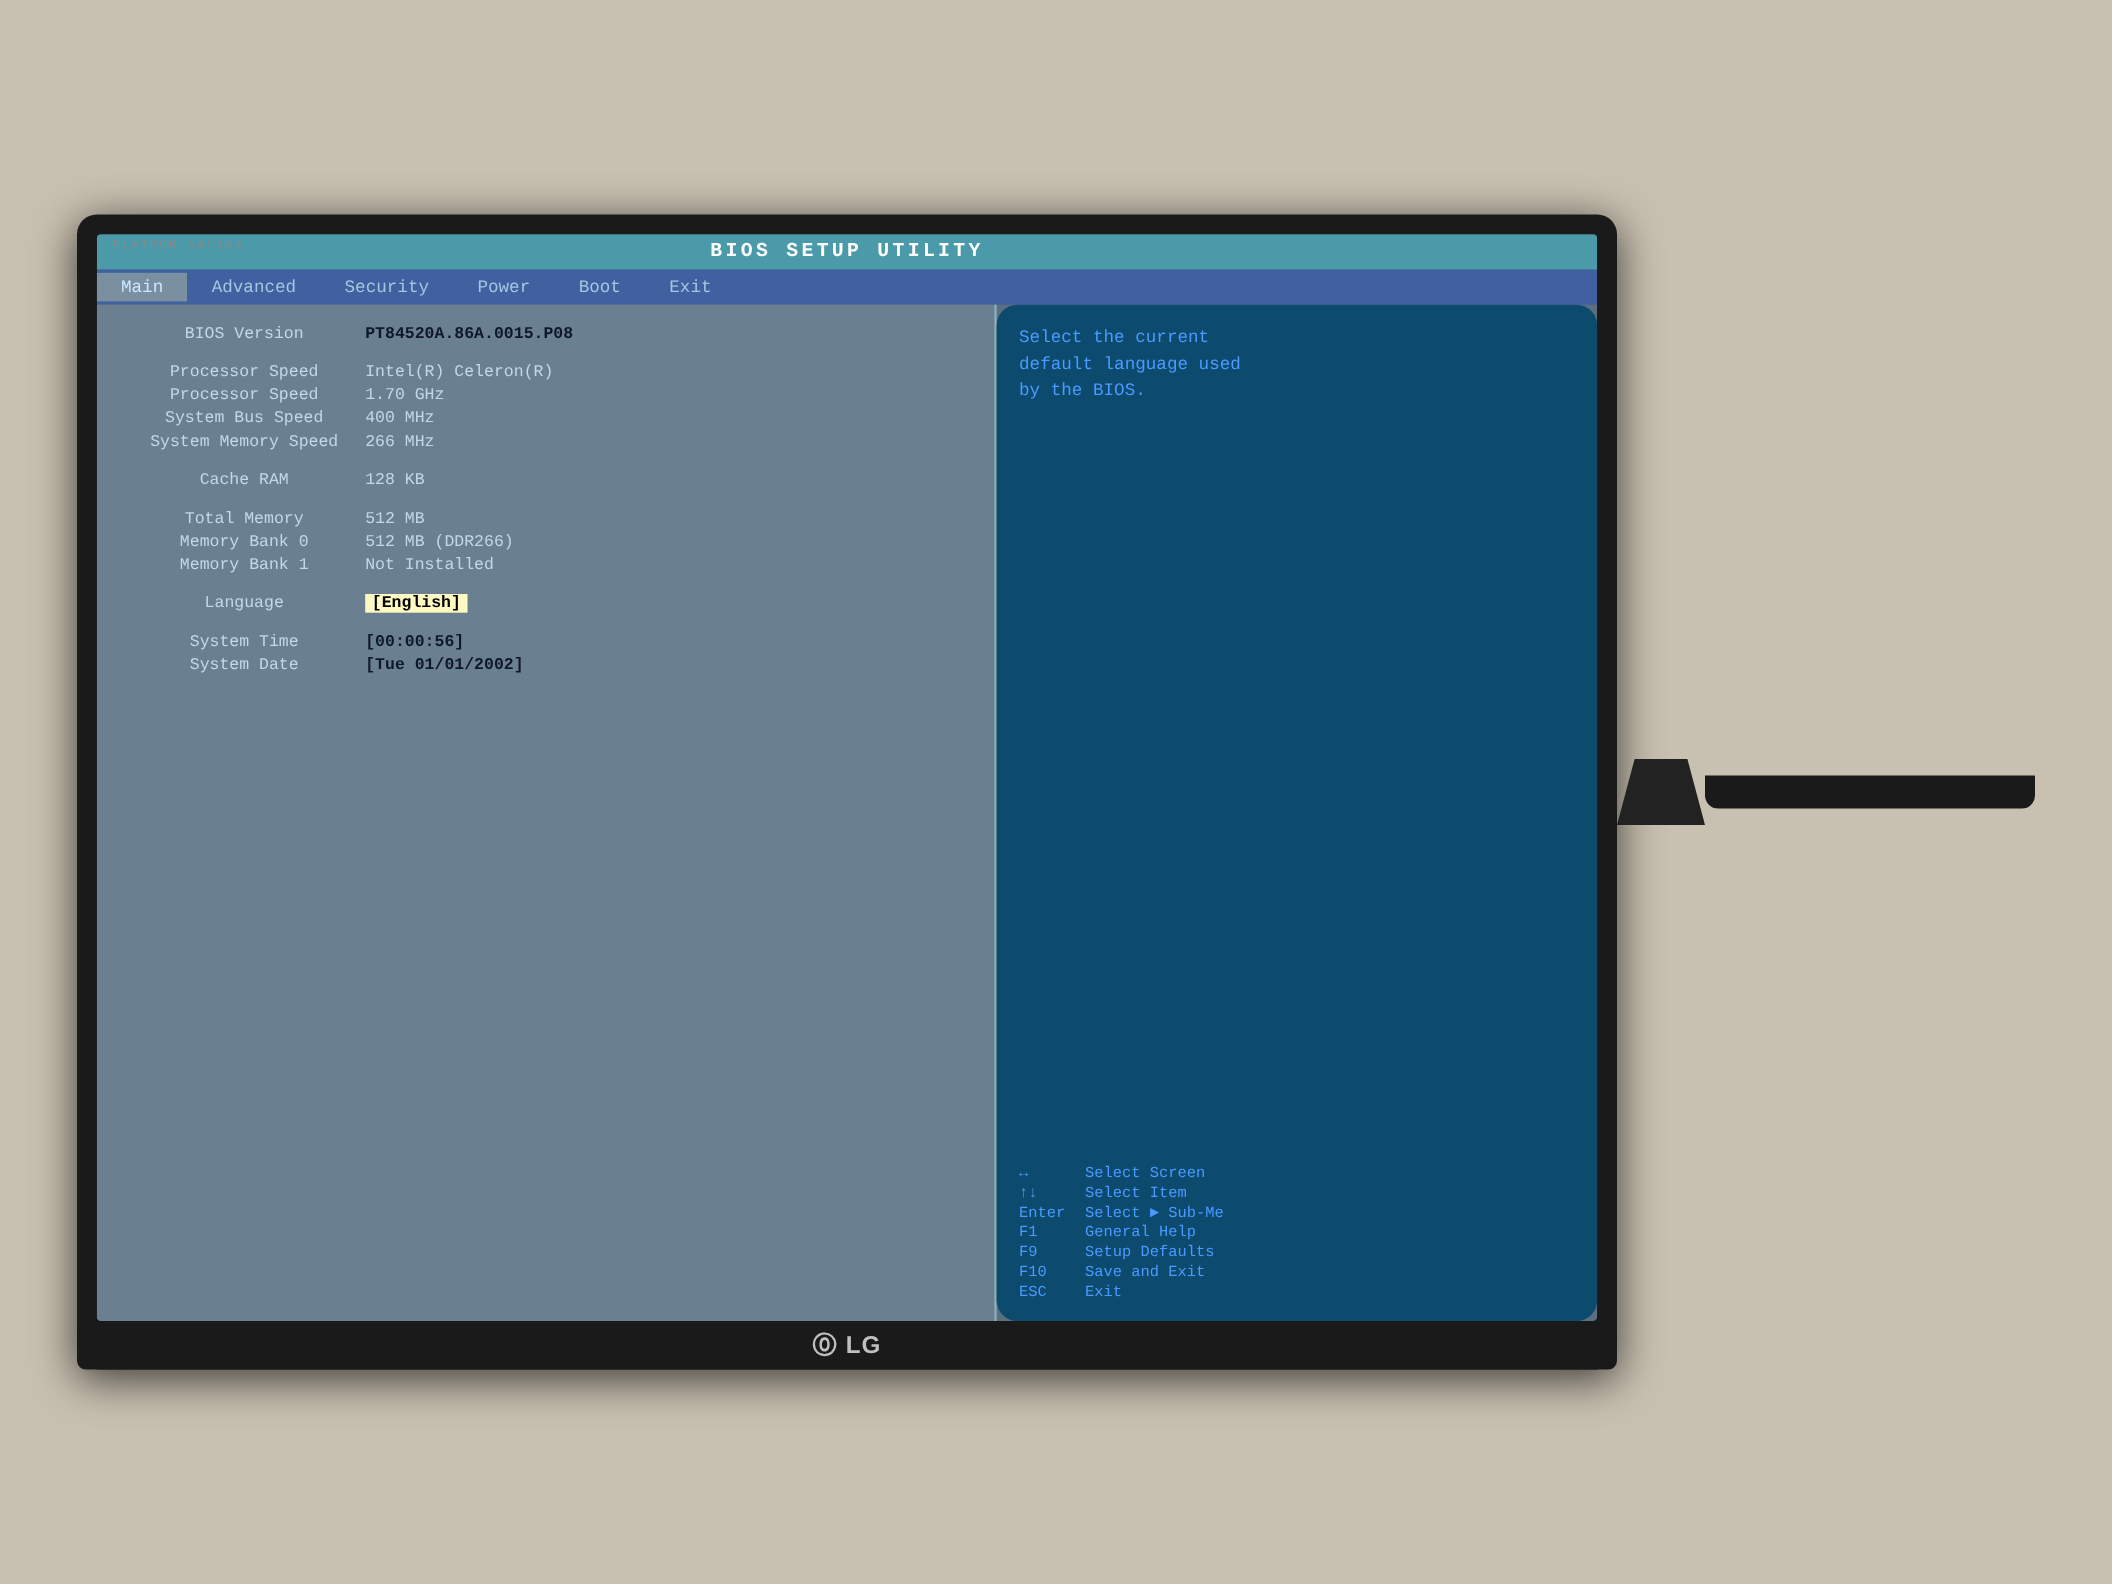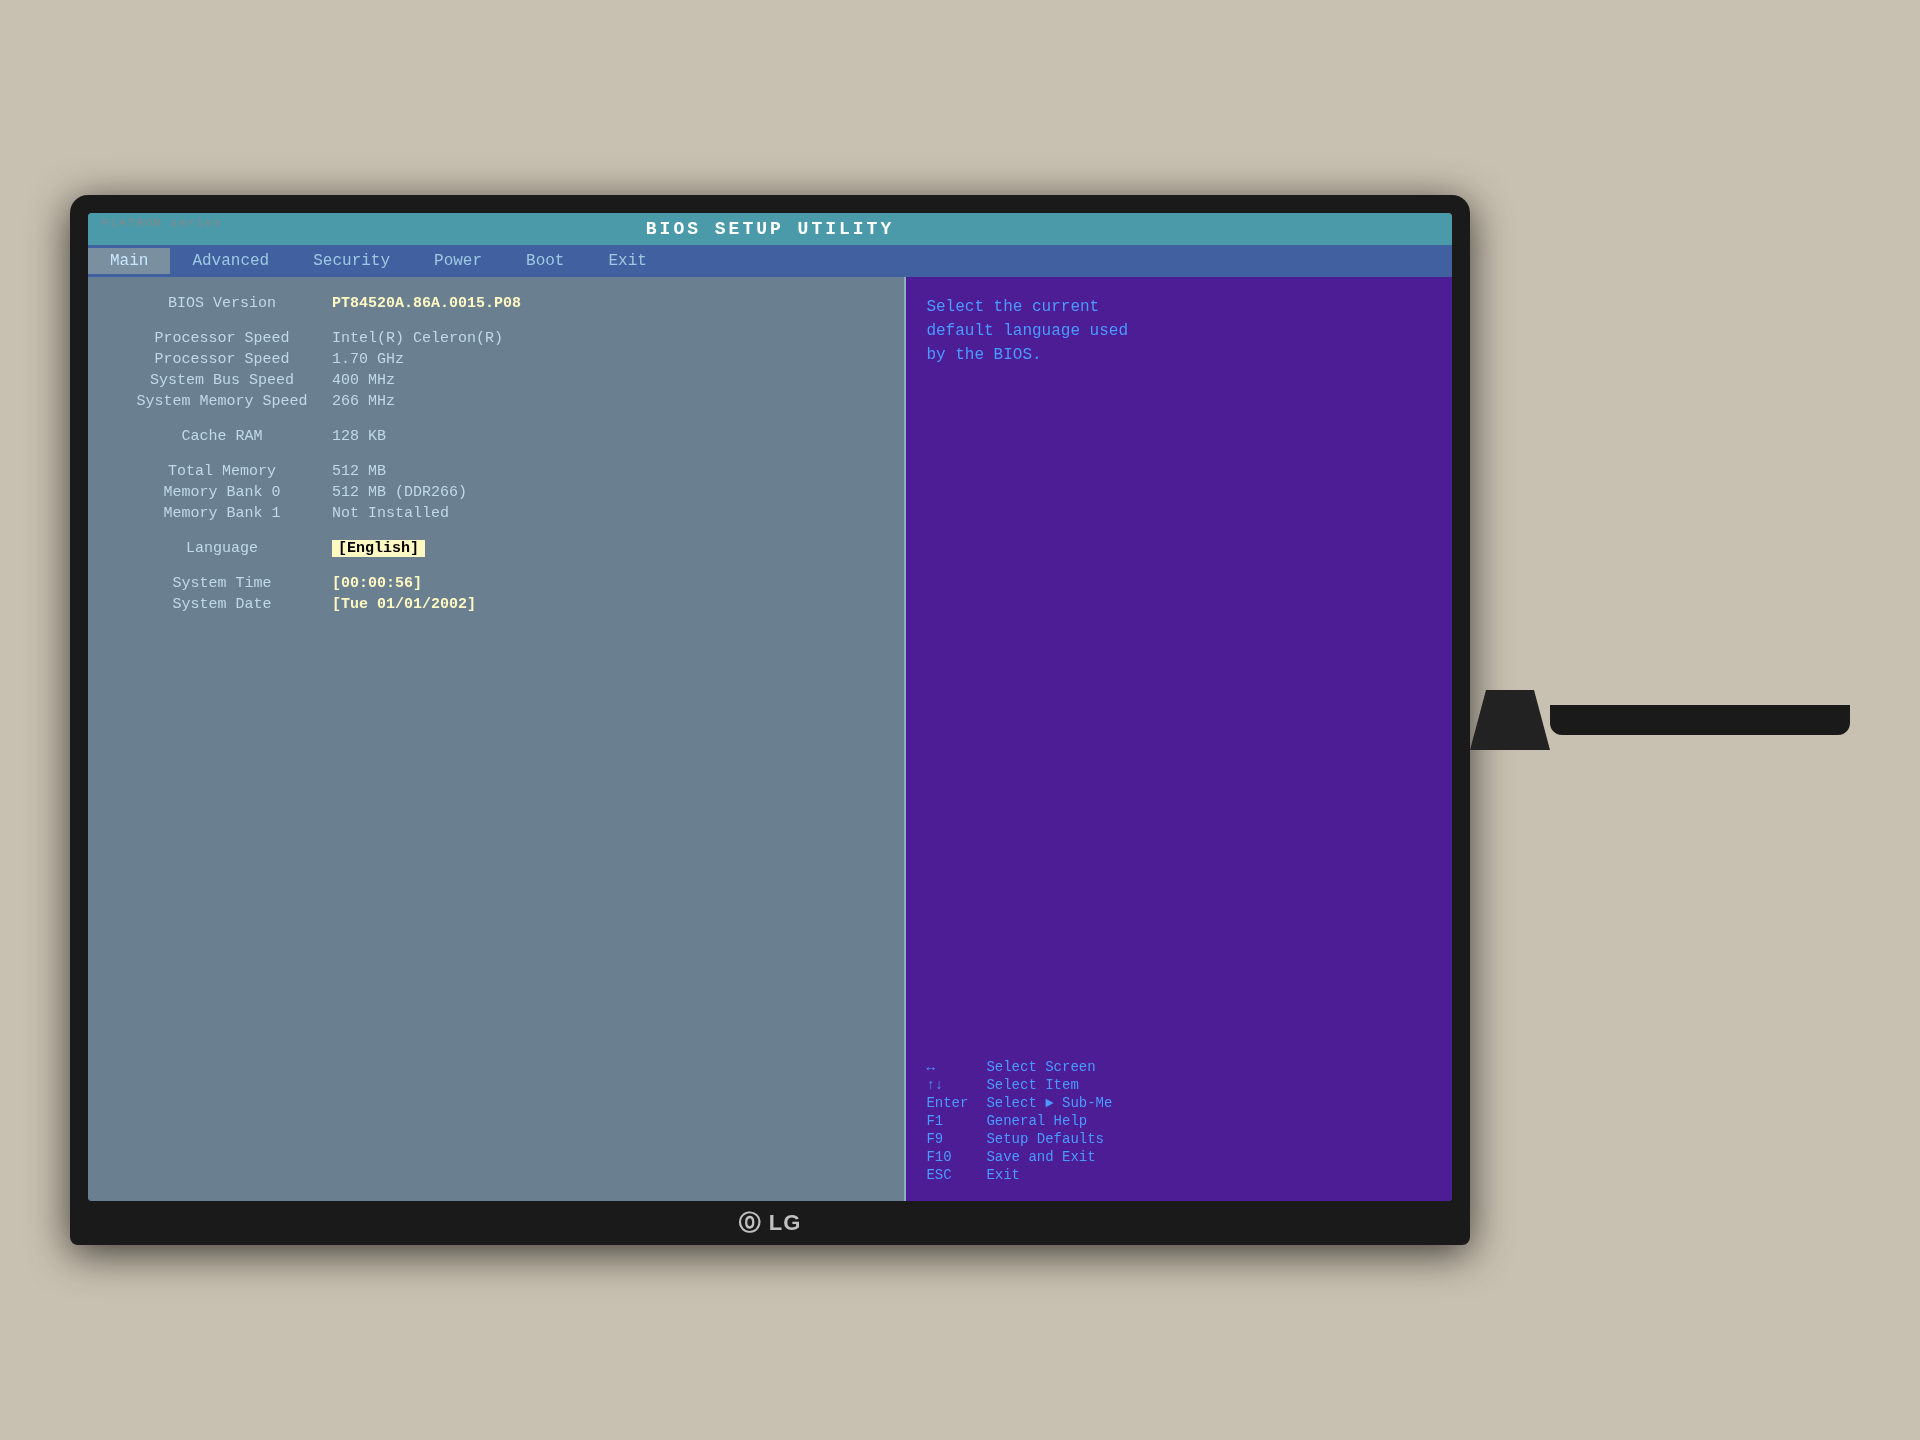--- a/index.html
+++ b/index.html
@@ -132,25 +132,26 @@
       background: #6a8090;
       padding: 18px 24px;
       display: flex;
       flex-direction: column;
       gap: 0;
       border-right: 2px solid #8ab0c0;
     }
 
     .bios-right-panel {
       flex: 1;
-      background: #4c1d95;
+      background: #0c4a6e;
       padding: 18px 20px;
       display: flex;
       flex-direction: column;
       justify-content: space-between;
+      border-radius: 19px;
     }
 
     .bios-row {
       display: flex;
       flex-direction: row;
       margin-bottom: 4px;
       align-items: baseline;
       text-align: center;
     }
 
@@ -162,21 +163,21 @@
       flex-shrink: 0;
     }
 
     .bios-value {
       color: #c0d8e8;
       font-size: 15px;
       font-family: 'Courier New', monospace;
     }
 
     .bios-value.highlight {
-      color: #fef9c3;
+      color: #0f172a;
       font-weight: bold;
     }
 
     .bios-spacer {
       height: 14px;
     }
 
     .bios-help-text {
       color: #4a9aff;
       font-size: 16px;

